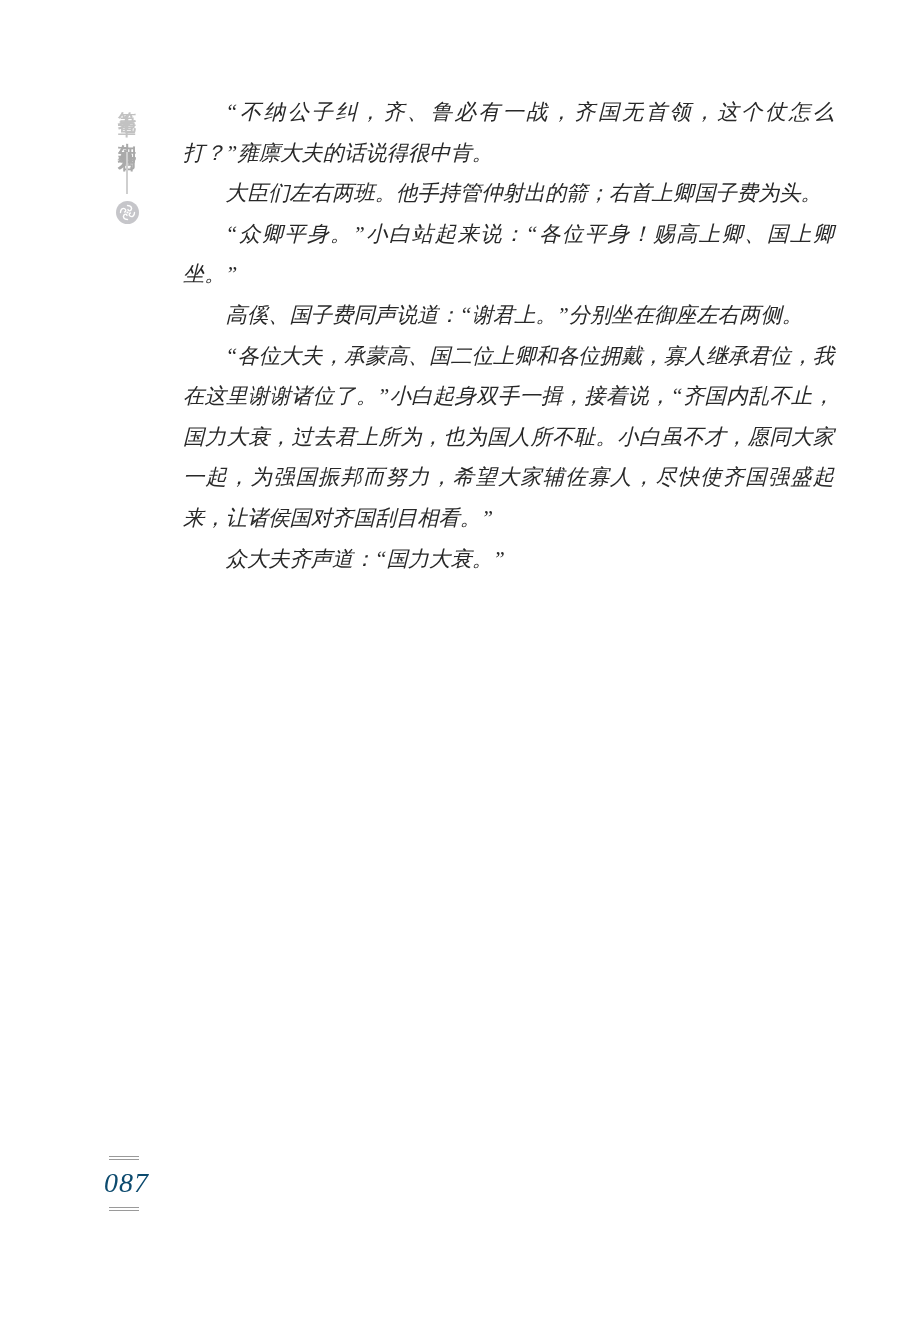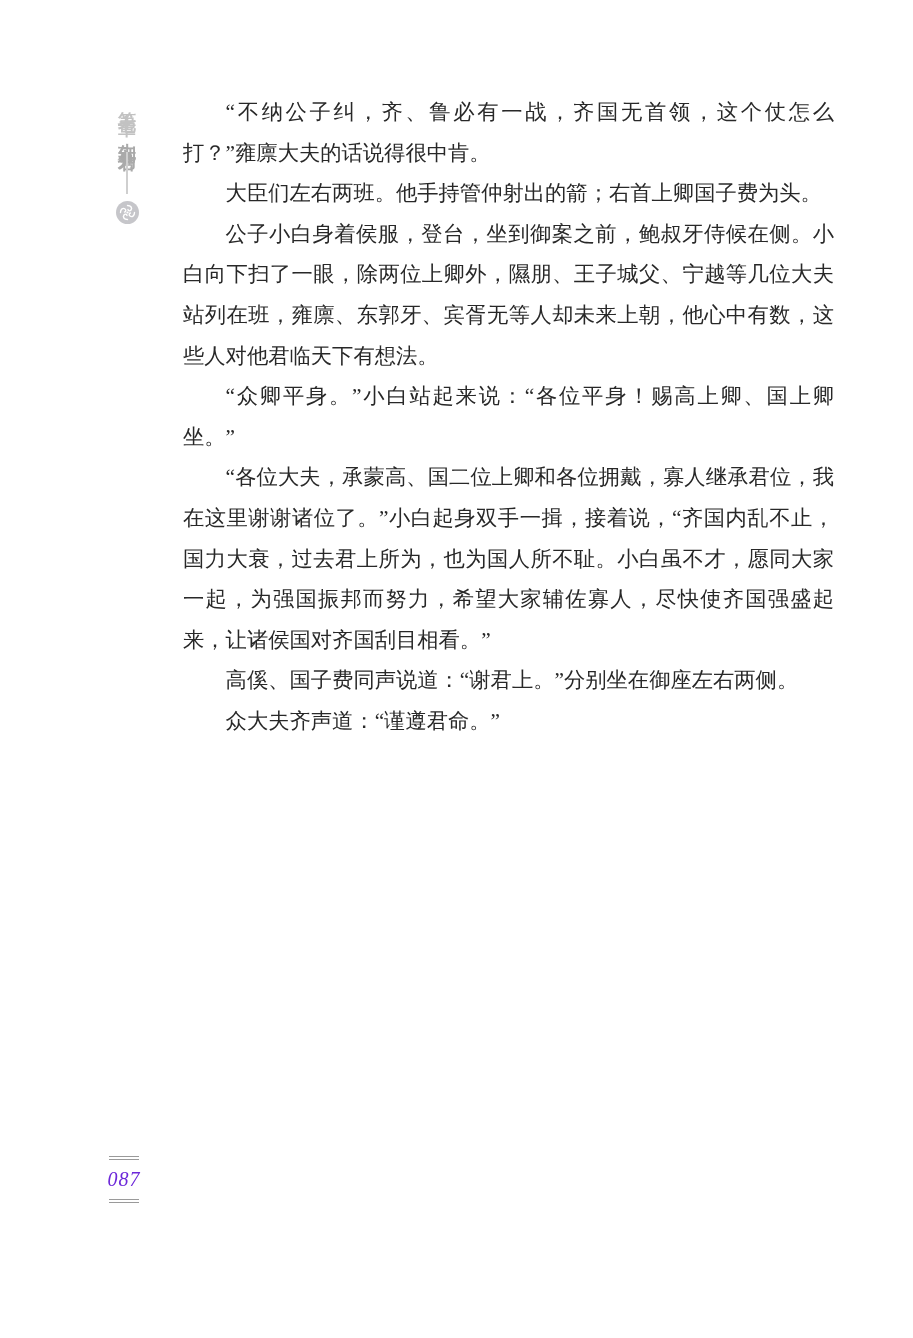--- a/index.html
+++ b/index.html
@@ -48,20 +48,21 @@
   
   .body-text {
     position: absolute;
     left: 183px;
     top: 92px;
     width: 651px;
     font-size: 21.3px;
     line-height: 40.6px;
     color: #282828;
     text-align: justify;
+    font-style: italic;
   }
   .para {
     text-indent: 2em;
     margin: 0;
   }
 
   
   .folio {
     position: absolute;
     left: 104px;
@@ -71,22 +72,22 @@
   }
   .double-rule {
     width: 30px;
     height: 4px;
     margin: 0 auto;
     border-top: 1.5px solid #9a9a9a;
     border-bottom: 1.5px solid #9a9a9a;
   }
   .folio-number {
     font-style: italic;
-    font-size: 20px;
-    color: #6d28d9;
+    font-size: 28px;
+    color: #0c4a6e;
     letter-spacing: 1px;
     margin: 9px 0 10px 0;
     line-height: 1;
   }
 </style>
 </head>
 <body>
 
 <div class="page" style="background: rgb(255, 255, 255);">
 
@@ -103,25 +104,24 @@
         <path d="M12.5 19.5 c-3.5 0 -5 -2.5 -3.5 -4.5 c1 -1.3 3 -1 3 0.5"></path>
         <path d="M5.5 12.5 c0 -3.5 2.5 -5 4.5 -3.5 c1.3 1 1 3 -0.5 3"></path>
       </g>
       <circle cx="12.5" cy="12.5" r="1.1" fill="#ffffff"></circle>
     </svg>
   </div>
 
   <div class="body-text" id="paragraphs" style="color: rgb(40, 40, 40);">
       <p class="para">“不纳公子纠，齐、鲁必有一战，齐国无首领，这个仗怎么打？”雍廪大夫的话说得很中肯。</p>
       <p class="para">大臣们左右两班。他手持管仲射出的箭；右首上卿国子费为头。</p>
-      <p class="para">公子小白身着侯服，登台，坐到御案之前，鲍叔牙侍候在侧。小白向下扫了一眼，除两位上卿外，隰朋、王子城父、宁越等几位大夫站列在班，雍廪、东郭牙、宾胥无等人却未来上朝，他心中有数，这些人对他君临天下有想法。</p>
       <p class="para">“众卿平身。”小白站起来说：“各位平身！赐高上卿、国上卿坐。”</p>
+      <p class="para">高傒、国子费同声说道：“谢君上。”分别坐在御座左右两侧。</p>
       <p class="para">“各位大夫，承蒙高、国二位上卿和各位拥戴，寡人继承君位，我在这里谢谢诸位了。”小白起身双手一揖，接着说，“齐国内乱不止，国力大衰，过去君上所为，也为国人所不耻。小白虽不才，愿同大家一起，为强国振邦而努力，希望大家辅佐寡人，尽快使齐国强盛起来，让诸侯国对齐国刮目相看。”</p>
-      <p class="para">高傒、国子费同声说道：“谢君上。”分别坐在御座左右两侧。</p>
-      <p class="para">众大夫齐声道：“谨遵君命。”</p>
+      <p class="para">众大夫齐声道：“国力大衰。”</p>
     </div>
 
   <div class="folio">
     <div class="double-rule"></div>
     <div class="folio-number">087</div>
     <div class="double-rule"></div>
   </div>
 
 </div>
 

